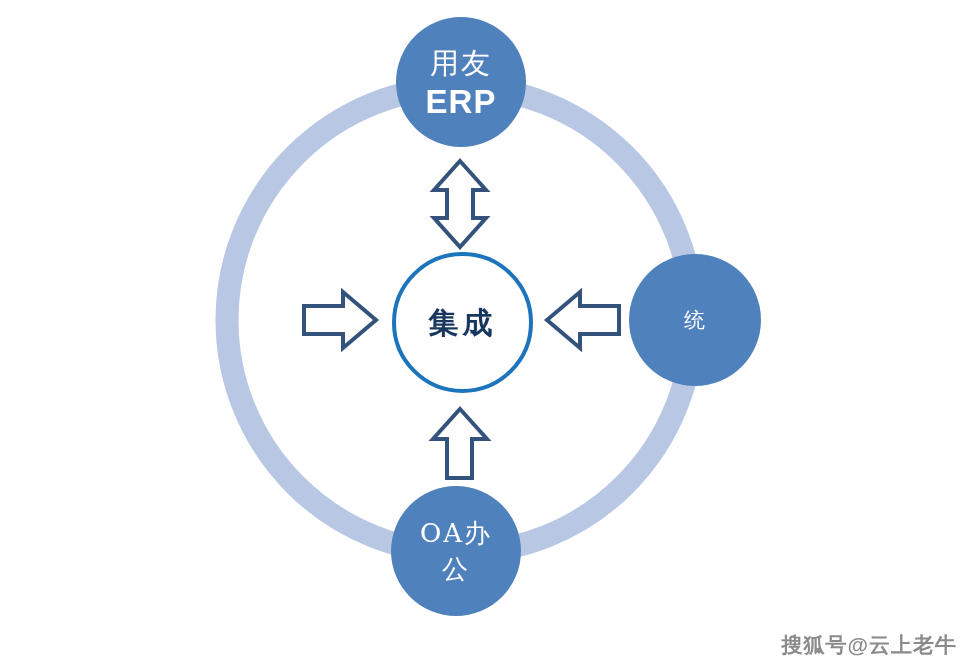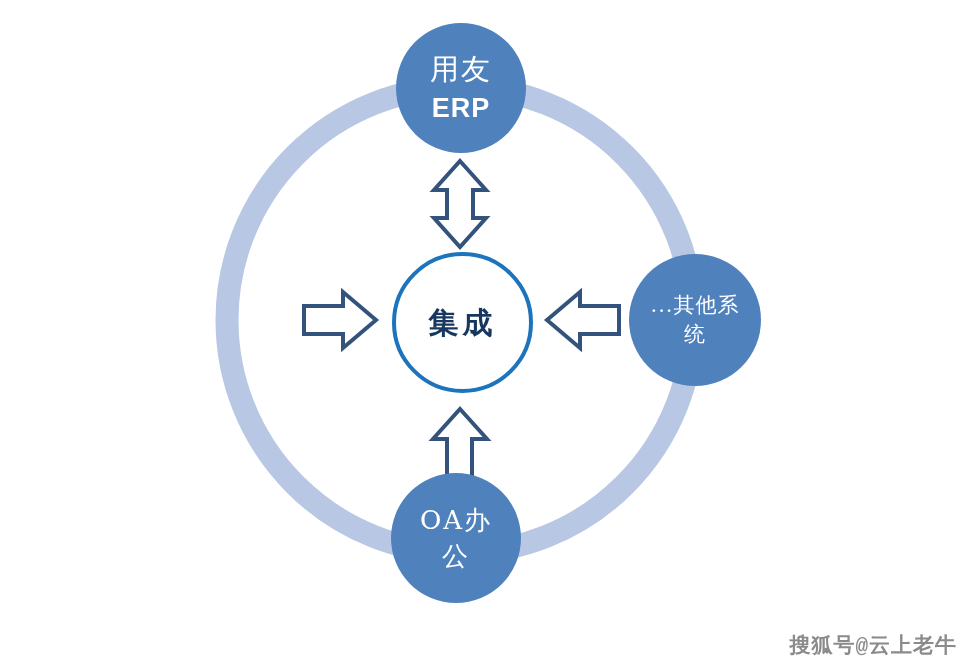--- a/index.html
+++ b/index.html
@@ -47,38 +47,38 @@
     z-index: 2;
   }
   .node .line-cjk {
     font-family: "DejaVu Serif", "Liberation Serif", serif;
     font-size: 29px;
     line-height: 40px;
     letter-spacing: 2px;
   }
   .node .line-latin {
     font-family: "Liberation Sans", sans-serif;
-    font-size: 27px;
+    font-size: 33px;
     font-weight: bold;
     line-height: 38px;
     letter-spacing: 1px;
   }
   .node.node-right .line-cjk {
     font-size: 21px;
     line-height: 29px;
     letter-spacing: 1px;
   }
   .node.node-bottom .line-cjk {
     font-size: 26px;
     line-height: 36px;
   }
-  #node-top    { left: 396px; top: 23px; }
+  #node-top    { left: 396px; top: 17px; }
   #node-left   { left: 157px; top: 253px; }
   #node-right  { left: 629px; top: 254px; width: 132px; height: 132px; }
-  #node-bottom { left: 391px; top: 473px; }
+  #node-bottom { left: 391px; top: 486px; }
   #node-center {
     position: absolute;
     left: 392px;
     top: 252px;
     width: 141px;
     height: 141px;
     border-radius: 50%;
     background: #ffffff;
     border: 4px solid #1c74bc;
     box-sizing: border-box;
@@ -95,21 +95,21 @@
     font-size: 30px;
     font-weight: bold;
     line-height: 46px;
     letter-spacing: 4px;
   }
   #watermark {
     position: absolute;
     right: 3px;
     bottom: 2px;
     z-index: 3;
-    font-family: Liberation Mono, monospace;
+    font-family: Liberation Sans, sans-serif;
     font-size: 21px;
     font-weight: bold;
     color: #8b8b8b;
     letter-spacing: 1px;
     text-shadow: 0 0 1px #ffffff;
   }
 </style>
 </head>
 <body>
 
@@ -123,21 +123,20 @@
     <path class="block-arrow" d="M460,409 L487,439 L472,439 L472,478 L447,478 L447,439 L433,439 Z"></path>
   </svg>
 
   <div id="node-top" class="node node-top">
     <span class="line-cjk">用友</span>
     <span class="line-latin">ERP</span>
   </div>
 
 
   <div id="node-right" class="node node-right">
-    <span class="line-cjk">...其他系</span>
     <span class="line-cjk">统</span>
   </div>
 
   <div id="node-bottom" class="node node-bottom">
     <span class="line-cjk">OA办</span>
     <span class="line-cjk">公</span>
   </div>
 
   <div id="node-center">
     <span class="line-cjk">集成</span>

